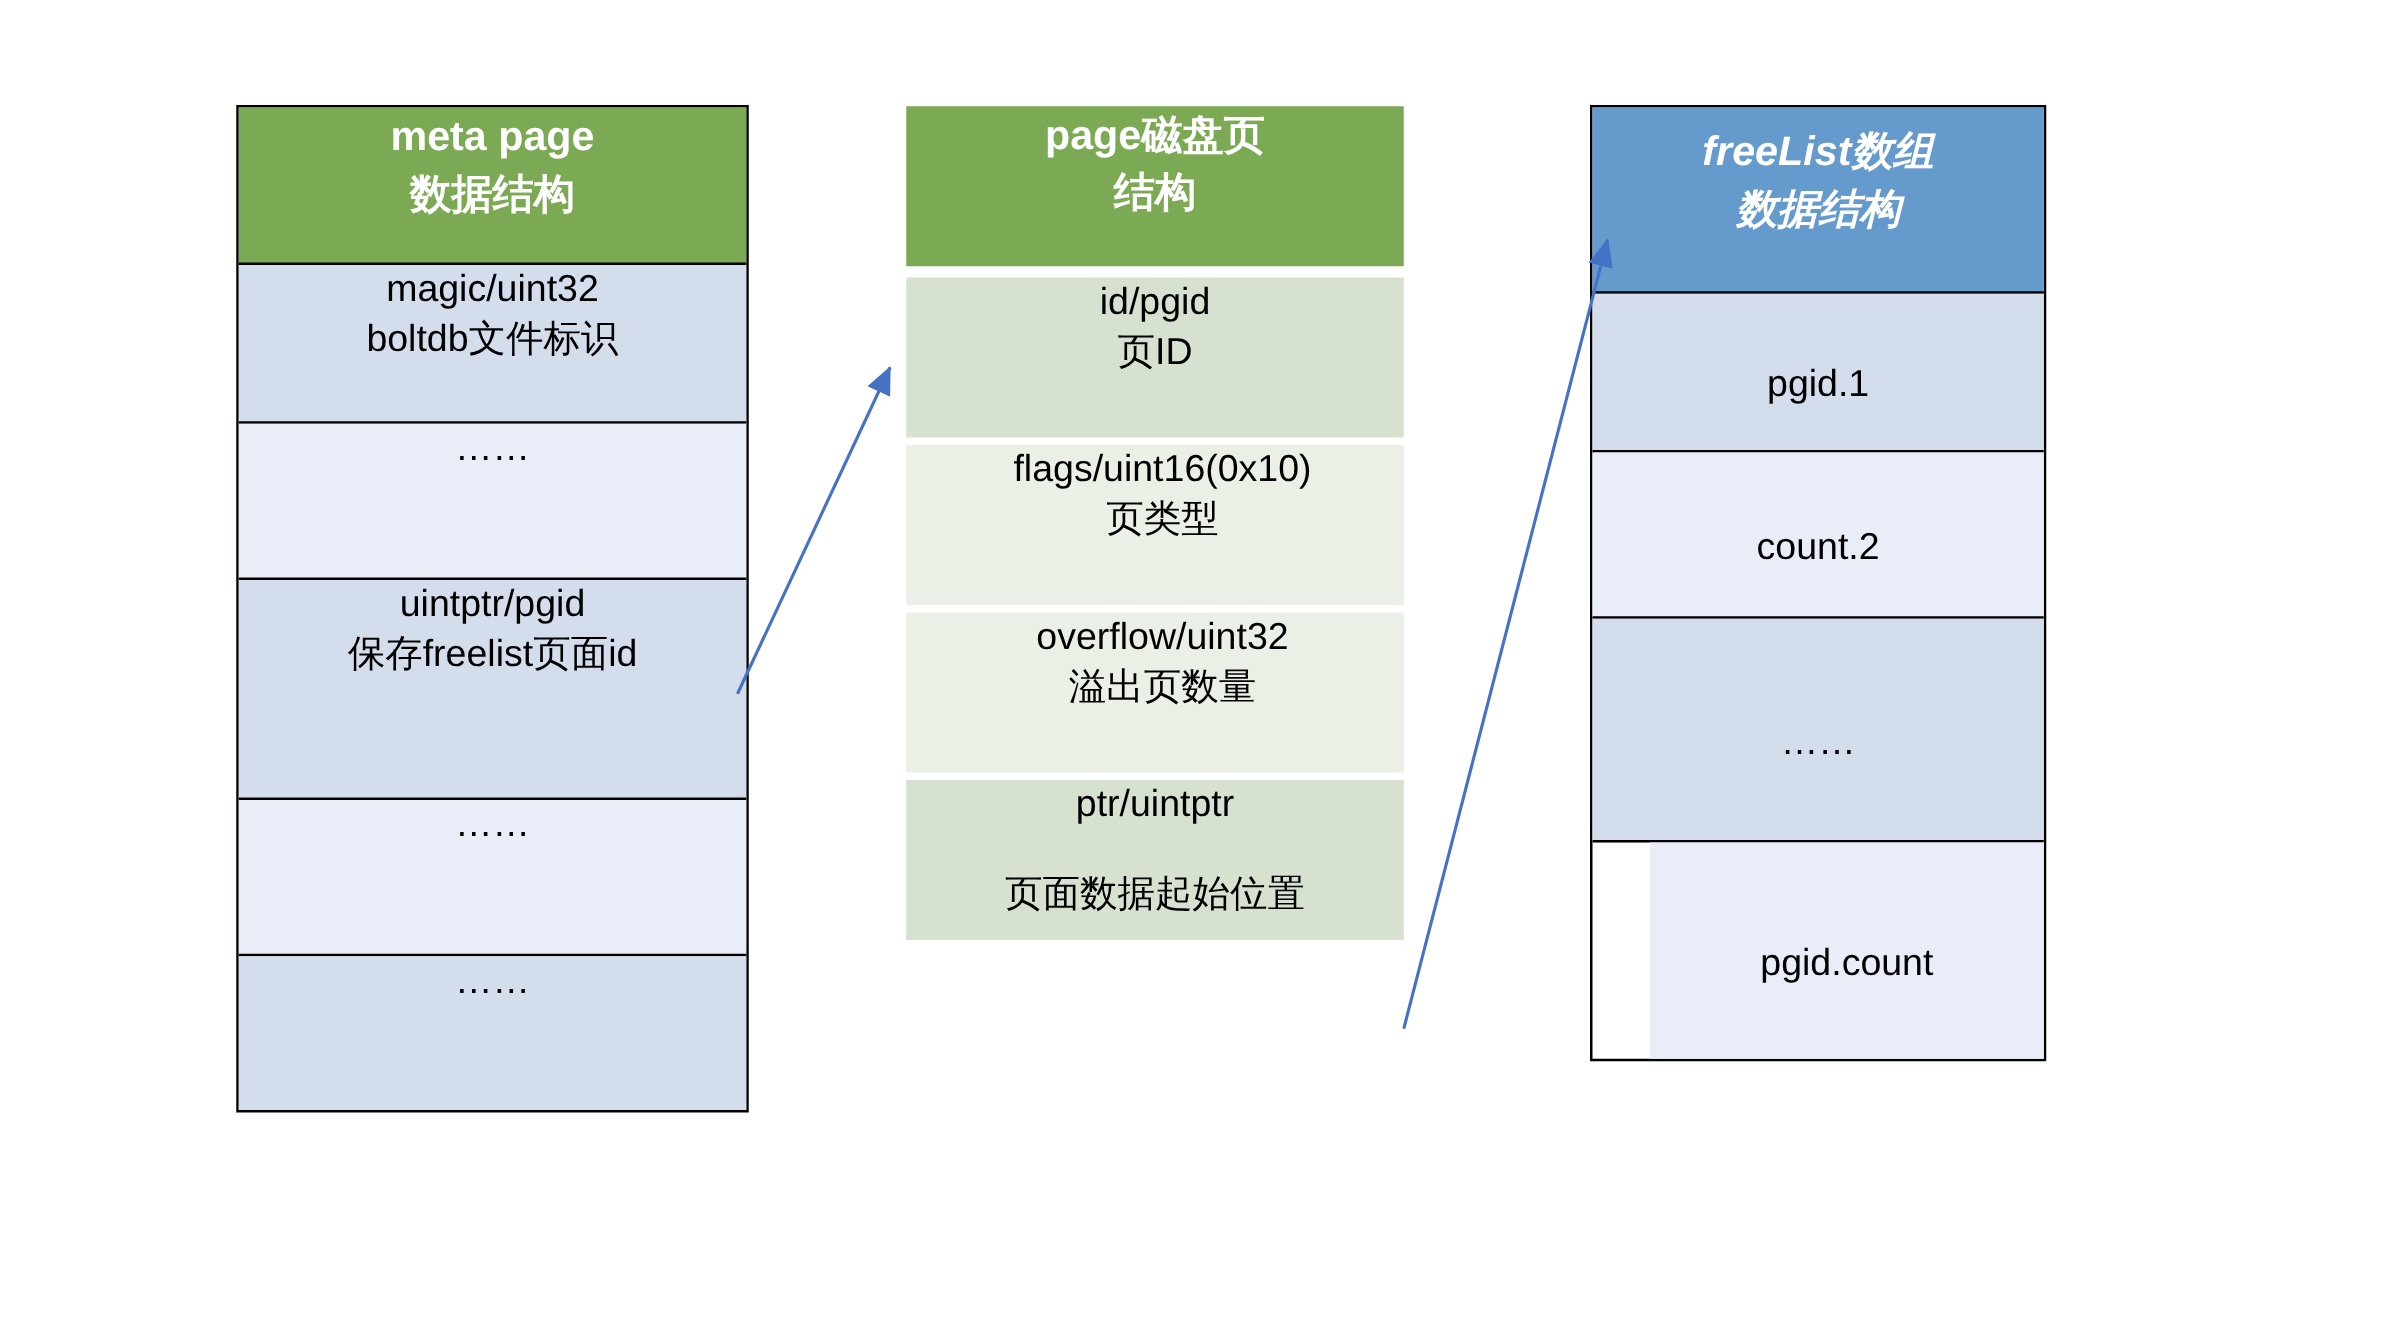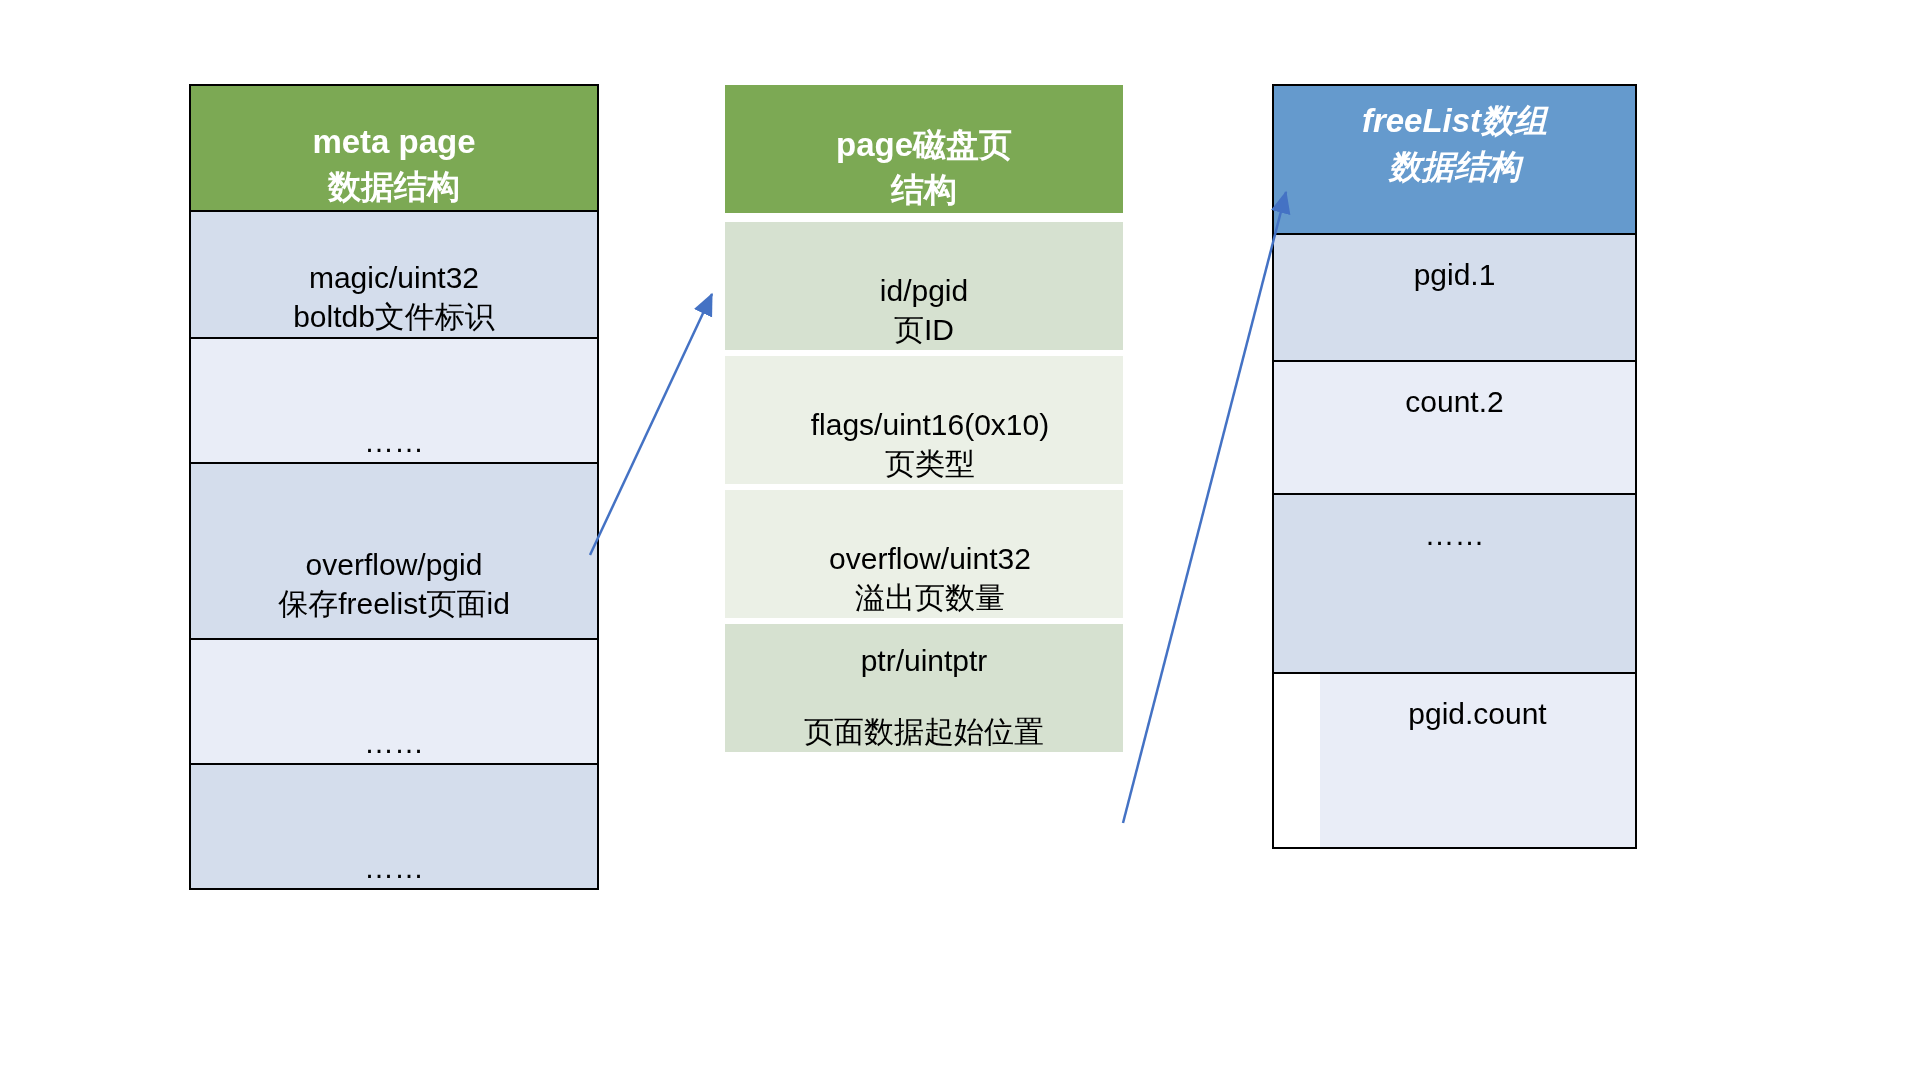--- a/index.html
+++ b/index.html
@@ -2,41 +2,41 @@
 <html style="--green_header: #7CA954; --blue_header: #659ACD; --row_blue_dark: #D4DDEC; --row_blue_light: #E9EDF7; --row_green_dark: #D6E1D0; --row_green_light: #EBF0E6; --arrow: #4472C4; --border: #000000;"><head>
 <meta charset="utf-8">
 <style>
   *{box-sizing:border-box;}
   html,body{margin:0;padding:0;background:#ffffff;}
   body{font-family:"Liberation Sans","DejaVu Sans",sans-serif;color:#000;}
   .canvas{position:relative;width:1920px;height:1070px;background:#fff;overflow:hidden;}
 
   .table{position:absolute;display:flex;flex-direction:column;}
   .bordered{border:2px solid var(--border);}
-  .row{display:flex;flex-direction:column;align-items:center;justify-content:flex-end;
+  .row{display:flex;flex-direction:column;align-items:center;justify-content:flex-start;
        text-align:center;font-size:30px;line-height:1.32;}
   .bordered .row{border-bottom:2px solid var(--border);}
   .bordered .row:last-child{border-bottom:none;}
   .header{font-weight:bold;color:#fff;font-size:33px;line-height:1.38;}
 
   
   .hdr-green{background:var(--green_header);}
   .hdr-blue{background:var(--blue_header);}
   .blue-dark{background:var(--row_blue_dark);}
   .blue-light{background:var(--row_blue_light);}
   .green-dark{background:var(--row_green_dark);}
   .green-light{background:var(--row_green_light);padding-left:12px;}
 
   
   .gap-table .row{border:none;margin-bottom:6px;}
   .gap-table .header{margin-bottom:9px;}
   .gap-table .row:last-child{margin-bottom:0;gap:32px;}
 
   
-  .top{justify-content:flex-start;padding-top:20px;}
+  .top{justify-content:center;padding-top:20px;}
   .top-hdr{justify-content:flex-start;padding-top:12px;}
 
   .tall{padding-bottom:14px;}
 
   .arrows{position:absolute;left:0;top:0;pointer-events:none;}
 </style>
 </head>
 <body>
 
 <div class="canvas">
@@ -47,21 +47,21 @@
       <span>数据结构</span>
     </div>
     <div class="row blue-dark" style="height:127px;">
       <span>magic/uint32</span>
       <span>boltdb文件标识</span>
     </div>
     <div class="row blue-light" style="height:125px;">
       <span>……</span>
     </div>
     <div class="row blue-dark tall" style="height:176px;">
-      <span>overflow/pgid</span>
+      <span>uintptr/pgid</span>
       <span>保存freelist页面id</span>
     </div>
     <div class="row blue-light" style="height:125px;">
       <span>……</span>
     </div>
     <div class="row blue-dark" style="height:123px;">
       <span>……</span>
     </div>
   </div>
 

